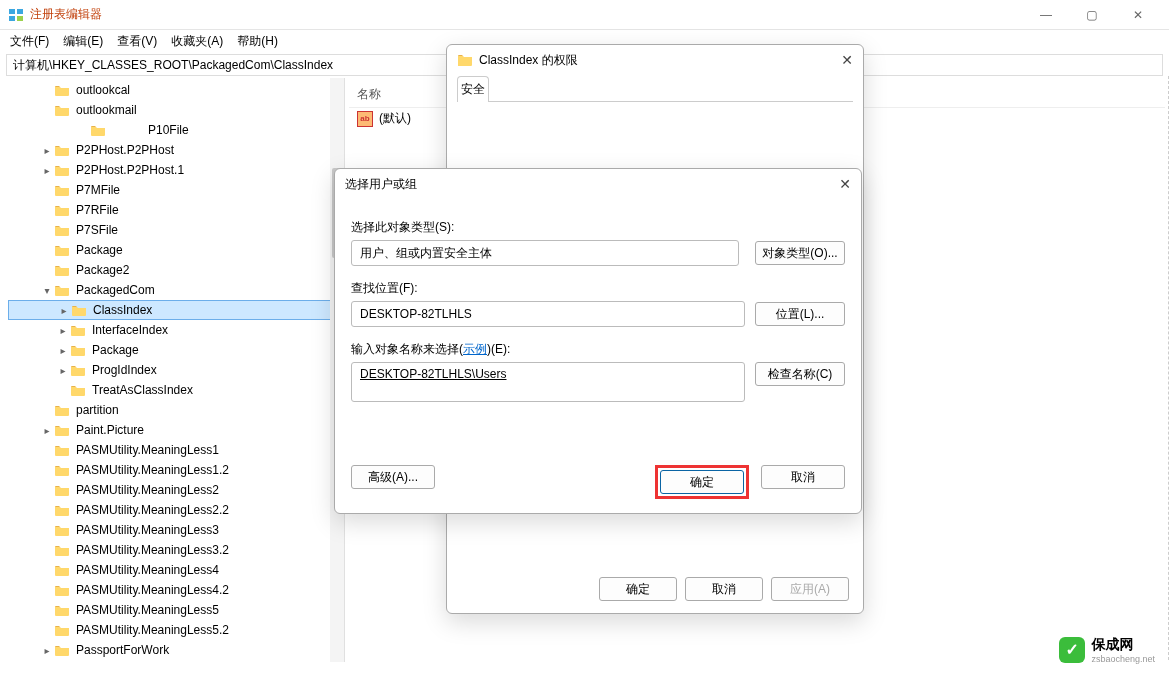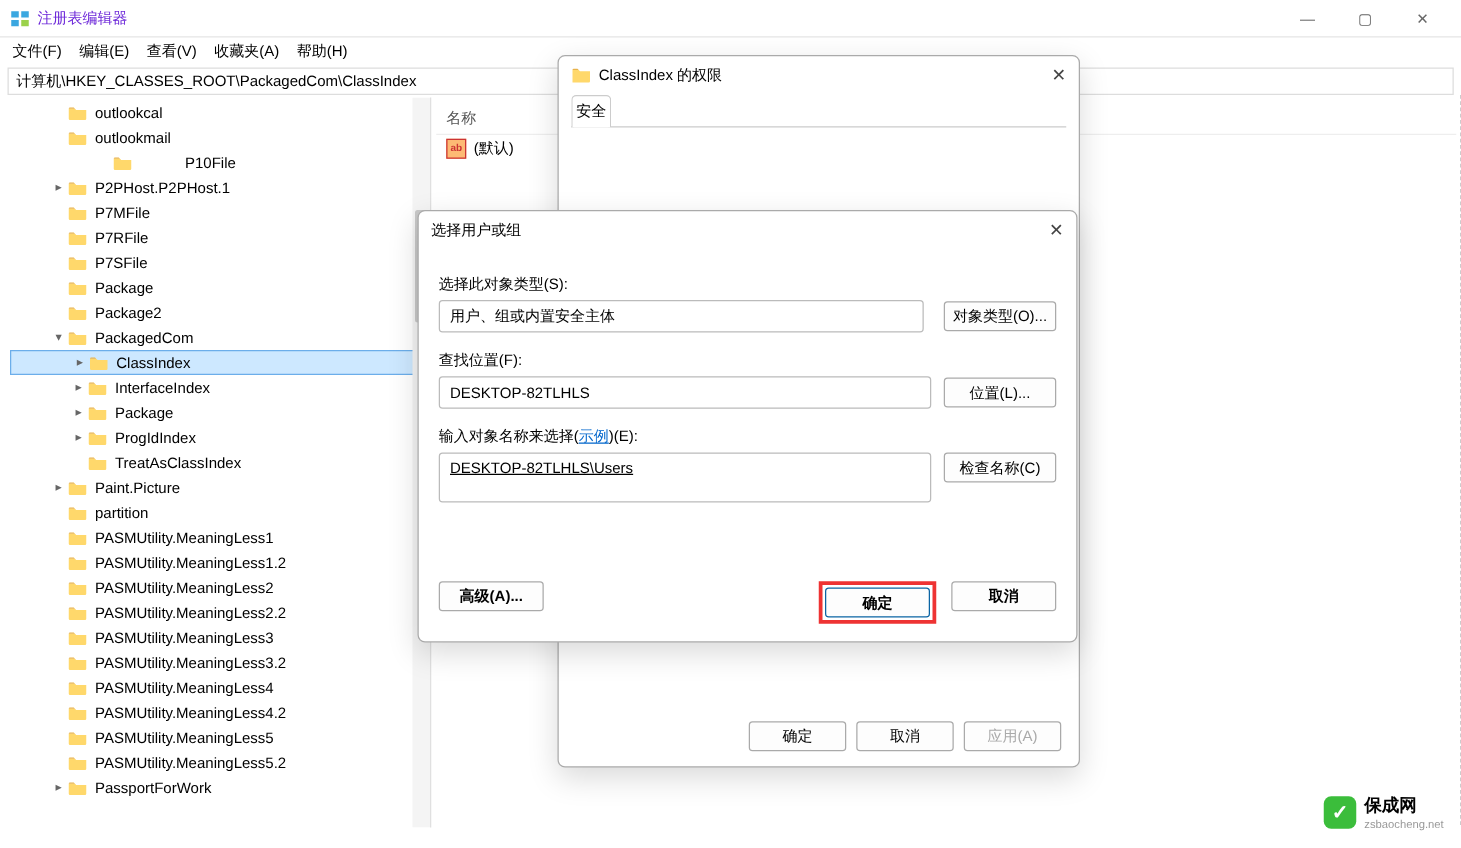--- a/index.html
+++ b/index.html
@@ -1,19 +1,19 @@
 <!DOCTYPE html>
 <html><head>
 <meta charset="utf-8">
 <style>
 * { box-sizing: border-box; font-family: "Microsoft YaHei", "Segoe UI", Tahoma, sans-serif; }
 body { margin:0; background:#fff; font-size:12px; color:#000; width:1169px; height:678px; overflow:hidden; position:relative; }
 .titlebar { height:30px; display:flex; align-items:center; padding:0 8px; border-bottom:1px solid #e5e5e5; }
 .titlebar .app-icon { width:16px; height:16px; margin-right:6px; display:inline-block; }
-.titlebar .title { flex:1; color:#6d28d9; }
+.titlebar .title { flex:1; color:#c2410c; }
 .win-controls { display:flex; }
 .win-controls div { width:46px; height:30px; display:flex; align-items:center; justify-content:center; color:#666; }
 .menubar { height:22px; display:flex; align-items:center; padding:0 4px; gap:2px; }
 .menubar span { padding:2px 6px; cursor:default; }
 .addressbar { height:22px; border:1px solid #ddd; margin:2px 6px; display:flex; align-items:center; padding:0 6px; font-size:12px; }
 .main { display:flex; height:calc(100% - 94px); }
 .tree { width:345px; border-right:1px solid #e0e0e0; overflow:hidden; padding:2px 0 0 8px; position:relative; }
 .tree-inner { position:relative; }
 .tree-row { height:20px; display:flex; align-items:center; white-space:nowrap; }
 .tree-row .caret { width:14px; text-align:center; color:#666; font-size:10px; }
@@ -43,21 +43,21 @@
 .perm-buttons { position:absolute; bottom:12px; right:14px; display:flex; gap:8px; }
 .btn { min-width:78px; height:24px; border:1px solid #aaa; background:#fdfdfd; border-radius:3px; text-align:center; line-height:22px; font-size:12px; }
 .btn.disabled { color:#aaa; }
 
 .select-dialog { left:334px; top:168px; width:528px; height:346px; }
 .select-body { padding:12px 16px; font-size:12px; }
 .field-label { margin-top:8px; margin-bottom:4px; }
 .ro-field { border:1px solid #bbb; height:26px; padding:4px 8px; display:flex; align-items:center; border-radius:3px; }
 .obj-names { border:1px solid #bbb; height:40px; padding:4px 8px; border-radius:3px; }
 .obj-names span { text-decoration:underline; }
-.select-footer { position:absolute; bottom:14px; left:16px; right:16px; display:flex;font-weight:bold; }
+.select-footer { position:absolute; bottom:14px; left:16px; right:16px; display:flex; }
 .select-footer .btn { width:84px; }
 .select-footer .right-group { margin-left:auto; display:flex; gap:12px; }
 .highlight-ok { border:3px solid #e33; padding:2px; display:inline-block; }
 .highlight-ok .btn { border:1px solid #0a64a4; }
 .link { color:#06c; text-decoration:underline; }
 
 .watermark { position:absolute; right:14px; bottom:14px; display:flex; align-items:center; gap:6px; font-size:14px; font-weight:bold; }
 .watermark .logo { width:26px; height:26px; background:#3bbd3b; border-radius:6px; position:relative; }
 .watermark .logo::after { content:"✓"; color:#fff; position:absolute; left:6px; top:3px; font-size:16px; }
 .watermark .sub { font-size:9px; color:#999; display:block; font-weight:normal; }
@@ -125,20 +125,28 @@
               <path d="M1 4a1 1 0 0 1 1-1h3l1 1" fill="#e8b24a"></path>
             </svg></span>
           <span class="label">P10File</span>
         </div>
         <div class="tree-row" style="padding-left: 32px;">
           <span class="caret closed"></span>
           <span class="folder-icon"><svg class="folder" viewBox="0 0 16 14">
               <path d="M1 4h5l1 1h8v7a1 1 0 0 1-1 1H2a1 1 0 0 1-1-1z" fill="#ffd86b"></path>
               <path d="M1 4a1 1 0 0 1 1-1h3l1 1" fill="#e8b24a"></path>
             </svg></span>
+          <span class="label">P2PHost.P2PHost</span>
+        </div>
+        <div class="tree-row" style="padding-left: 32px;">
+          <span class="caret closed"></span>
+          <span class="folder-icon"><svg class="folder" viewBox="0 0 16 14">
+              <path d="M1 4h5l1 1h8v7a1 1 0 0 1-1 1H2a1 1 0 0 1-1-1z" fill="#ffd86b"></path>
+              <path d="M1 4a1 1 0 0 1 1-1h3l1 1" fill="#e8b24a"></path>
+            </svg></span>
           <span class="label">P2PHost.P2PHost.1</span>
         </div>
         <div class="tree-row" style="padding-left: 32px;">
           <span class="caret none"></span>
           <span class="folder-icon"><svg class="folder" viewBox="0 0 16 14">
               <path d="M1 4h5l1 1h8v7a1 1 0 0 1-1 1H2a1 1 0 0 1-1-1z" fill="#ffd86b"></path>
               <path d="M1 4a1 1 0 0 1 1-1h3l1 1" fill="#e8b24a"></path>
             </svg></span>
           <span class="label">P7MFile</span>
         </div>
@@ -216,34 +224,34 @@
         </div>
         <div class="tree-row" style="padding-left: 48px;">
           <span class="caret none"></span>
           <span class="folder-icon"><svg class="folder" viewBox="0 0 16 14">
               <path d="M1 4h5l1 1h8v7a1 1 0 0 1-1 1H2a1 1 0 0 1-1-1z" fill="#ffd86b"></path>
               <path d="M1 4a1 1 0 0 1 1-1h3l1 1" fill="#e8b24a"></path>
             </svg></span>
           <span class="label">TreatAsClassIndex</span>
         </div>
         <div class="tree-row" style="padding-left: 32px;">
+          <span class="caret none"></span>
+          <span class="folder-icon"><svg class="folder" viewBox="0 0 16 14">
+              <path d="M1 4h5l1 1h8v7a1 1 0 0 1-1 1H2a1 1 0 0 1-1-1z" fill="#ffd86b"></path>
+              <path d="M1 4a1 1 0 0 1 1-1h3l1 1" fill="#e8b24a"></path>
+            </svg></span>
+          <span class="label">partition</span>
+        </div>
+        <div class="tree-row" style="padding-left: 32px;">
           <span class="caret closed"></span>
           <span class="folder-icon"><svg class="folder" viewBox="0 0 16 14">
               <path d="M1 4h5l1 1h8v7a1 1 0 0 1-1 1H2a1 1 0 0 1-1-1z" fill="#ffd86b"></path>
               <path d="M1 4a1 1 0 0 1 1-1h3l1 1" fill="#e8b24a"></path>
             </svg></span>
           <span class="label">Paint.Picture</span>
-        </div>
-        <div class="tree-row" style="padding-left: 32px;">
-          <span class="caret none"></span>
-          <span class="folder-icon"><svg class="folder" viewBox="0 0 16 14">
-              <path d="M1 4h5l1 1h8v7a1 1 0 0 1-1 1H2a1 1 0 0 1-1-1z" fill="#ffd86b"></path>
-              <path d="M1 4a1 1 0 0 1 1-1h3l1 1" fill="#e8b24a"></path>
-            </svg></span>
-          <span class="label">partition</span>
         </div>
         <div class="tree-row" style="padding-left: 32px;">
           <span class="caret none"></span>
           <span class="folder-icon"><svg class="folder" viewBox="0 0 16 14">
               <path d="M1 4h5l1 1h8v7a1 1 0 0 1-1 1H2a1 1 0 0 1-1-1z" fill="#ffd86b"></path>
               <path d="M1 4a1 1 0 0 1 1-1h3l1 1" fill="#e8b24a"></path>
             </svg></span>
           <span class="label">PASMUtility.MeaningLess1</span>
         </div>
         <div class="tree-row" style="padding-left: 32px;">

